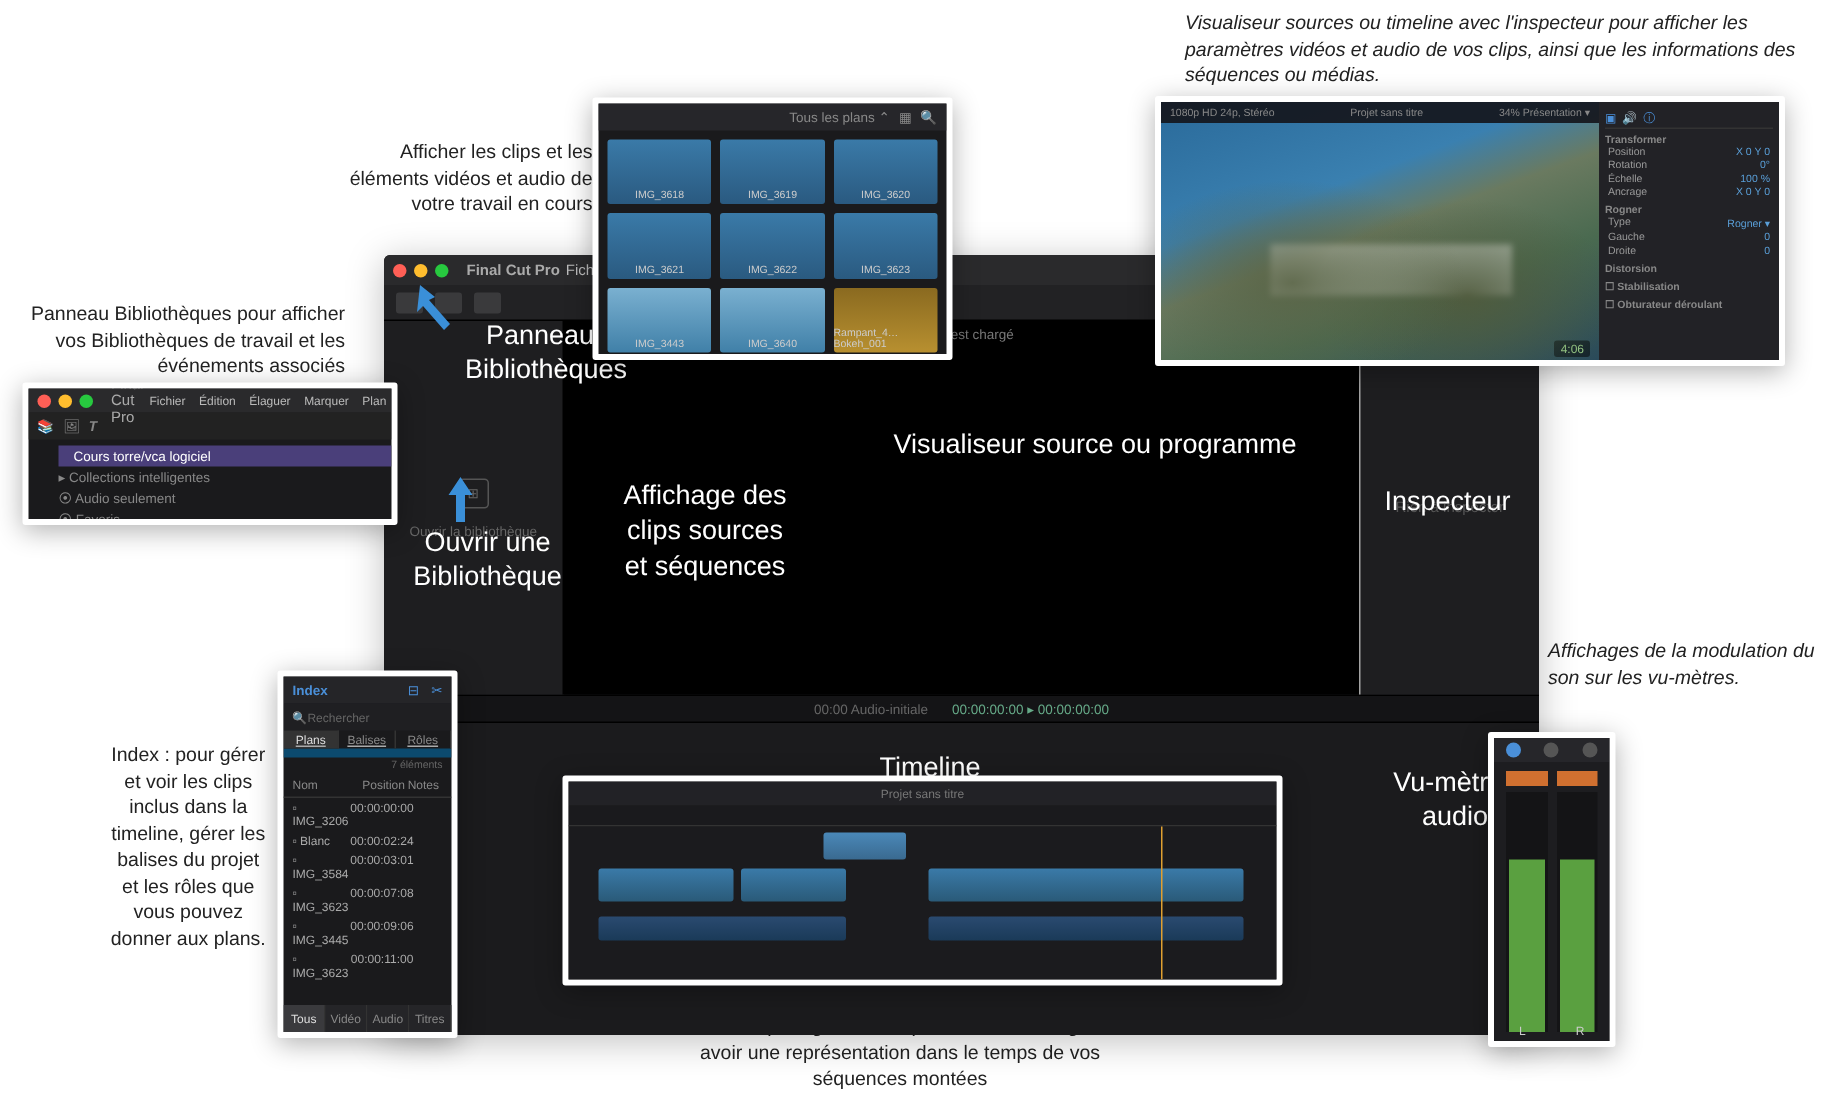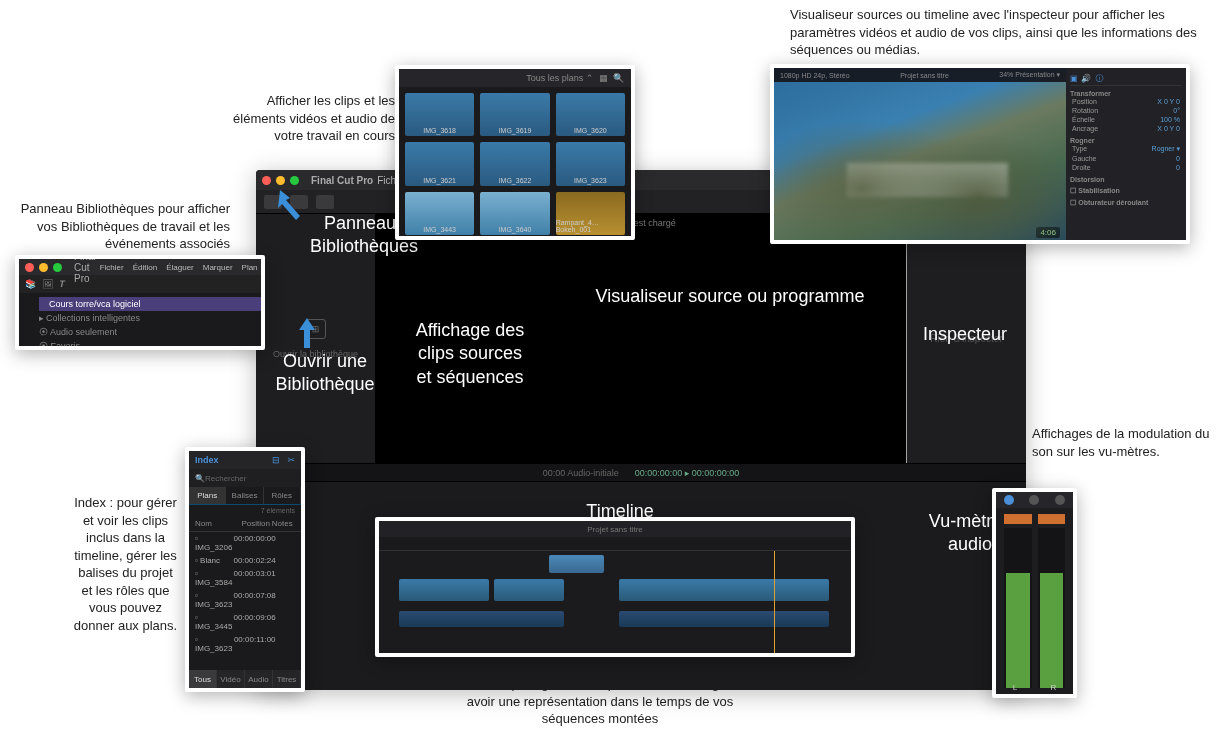--- a/index.html
+++ b/index.html
@@ -14,21 +14,21 @@
     overflow: hidden;
   }
   .caption {
     position: absolute;
     font-size: 13px;
     line-height: 1.35;
     color: #222;
     text-align: center;
   }
   .caption.right { text-align: right; }
-  .caption.left { text-align: left; }
+  .caption.left { text-align: left; font-style: italic; }
 
   
   .fcp-window {
     position: absolute;
     left: 256px; top: 170px;
     width: 770px; height: 520px;
     background: #1b1b1d;
     border-radius: 4px;
     box-shadow: 0 4px 25px rgba(0,0,0,0.25);
     color: #ccc;
@@ -167,21 +167,21 @@
   .libs-float .libtool { height:18px; background:#222; display:flex; align-items:center; padding:0 6px; gap:6px; }
   .libs-list { padding:4px 0; }
   .libs-list .row { padding:2px 10px; color:#aaa; font-size:9px; }
   .libs-list .row.sel { background:#4a3f7a; color:#fff;margin-left:20px; }
   .libs-list .sub { padding-left:20px; color:#888; }
 
   
   .index-float { font-size:9px; }
   .index-head { height:18px; background:#252528; display:flex; align-items:center; padding:0 6px; gap:8px; color:#4a8fd8; font-size:9px; }
   .index-search { height:18px; background:#1f1f22; display:flex; align-items:center; padding:0 6px; font-size:8px; color:#666; }
-  .index-tabs { height:18px; display:flex; border-bottom:1px solid #0c4a6e; }
+  .index-tabs { height:18px; display:flex; border-bottom:6px solid #0c4a6e;text-decoration:underline; }
   .index-tabs div { flex:1; display:flex; align-items:center; justify-content:center; font-size:8px; color:#888; border-right:1px solid #333;}
   .index-tabs div.act { background:#333; color:#ddd; }
   .index-cols { display:flex; font-size:8px; color:#888; padding:3px 6px; border-bottom:1px solid #333;}
   .index-cols span:nth-child(1){flex:2;} .index-cols span:nth-child(2){flex:1.3;} .index-cols span:nth-child(3){flex:1;}
   .index-rows .irow { display:flex; padding:2px 6px; font-size:8px; color:#aaa; }
   .index-rows .irow span:nth-child(1){flex:2;} .index-rows .irow span:nth-child(2){flex:1.3;} .index-rows .irow span:nth-child(3){flex:1;}
   .index-foot { position:absolute; bottom:0; left:0; right:0; height:18px; display:flex; }
   .index-foot div { flex:1; display:flex; align-items:center; justify-content:center; font-size:8px; color:#888; background:#252528; border-right:1px solid #333;}
   .index-foot div.act { background:#3a3a3d; color:#ddd; }
 

